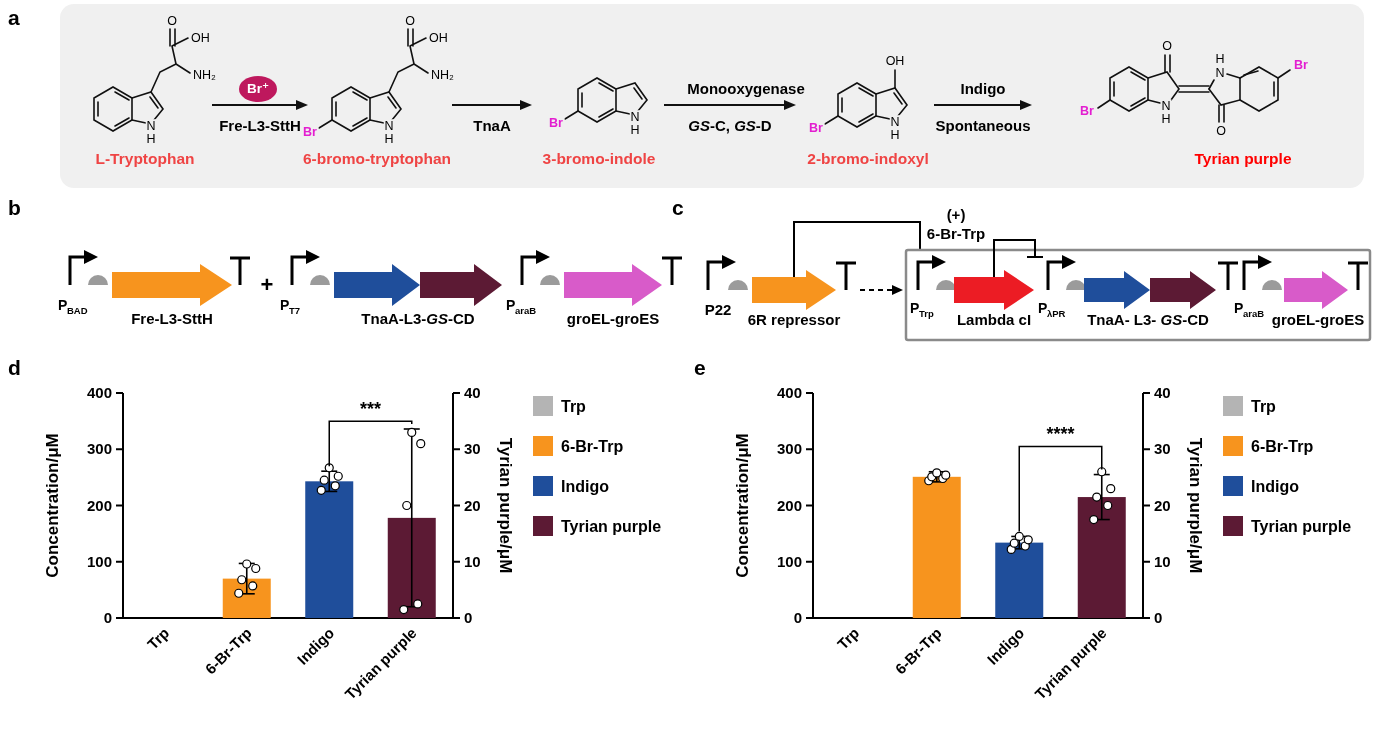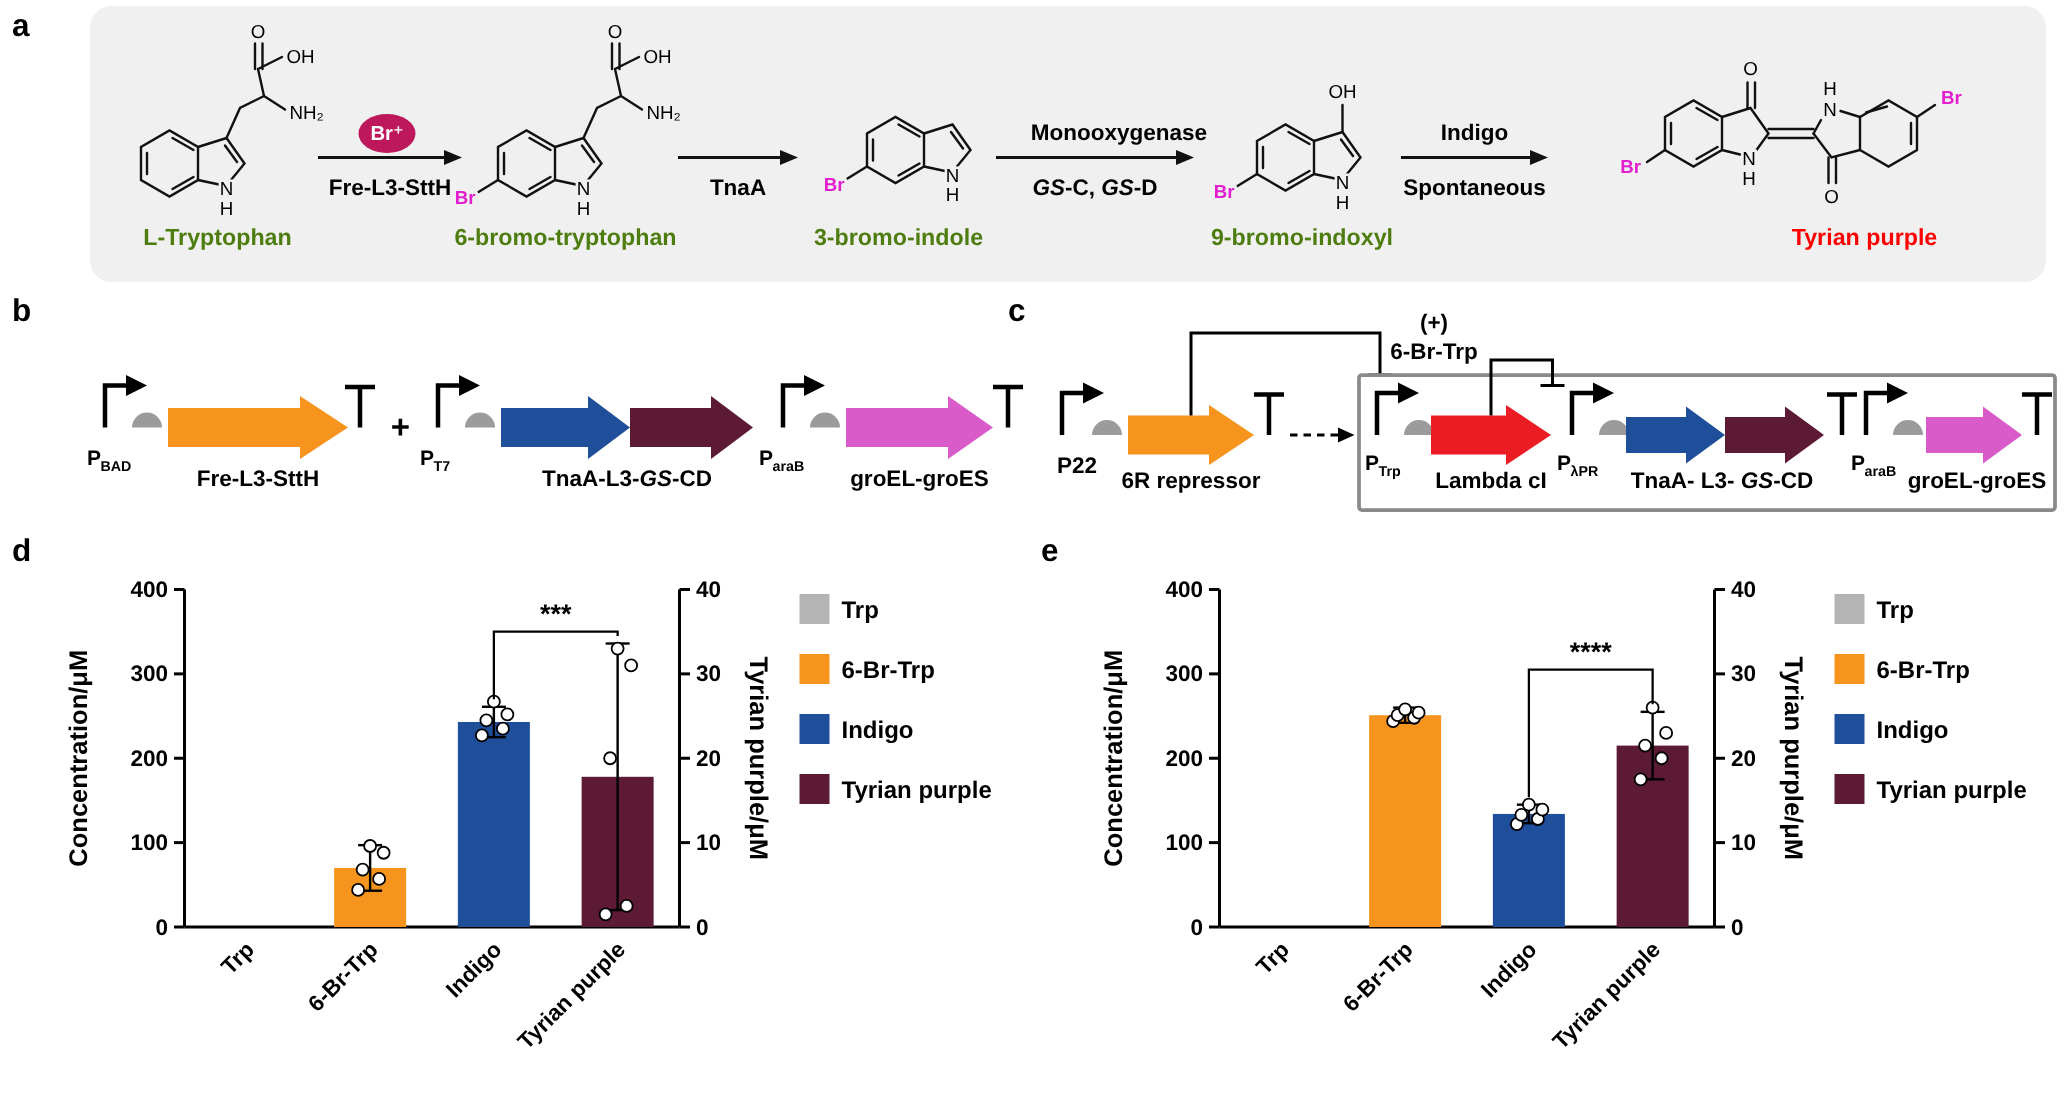--- a/index.html
+++ b/index.html
@@ -1,19 +1,19 @@
 <!DOCTYPE html>
 <html><head>
 <meta charset="utf-8">
 <style>
   *{margin:0;padding:0;box-sizing:border-box}
   html,body{width:1376px;height:735px;background:#fff;font-family:"Liberation Sans","DejaVu Sans",sans-serif;position:relative;overflow:hidden}
   .plabel{position:absolute;font-size:21px;font-weight:700;color:#000}
   .panel-a{position:absolute;left:60px;top:4px;width:1304px;height:184px;background:#f0f0f0;border-radius:14px}
-  .cname{position:absolute;font-size:15.5px;font-weight:700;transform:translateX(-50%);white-space:nowrap;color:#4d7c0f}
+  .cname{position:absolute;font-size:15.5px;font-weight:700;transform:translateX(-50%);white-space:nowrap;color:#ef4444}
   .alabel{position:absolute;font-size:15px;font-weight:700;transform:translateX(-50%);white-space:nowrap;color:#000}
   .red{color:#ff0000}
   .badge{position:absolute;left:239px;top:76px;width:38px;height:26px;border-radius:50%;background:#be185d;color:#fff;font-size:13.5px;font-weight:700;text-align:center;line-height:26px}
   svg{position:absolute;overflow:visible}
   svg text{font-family:"Liberation Sans","DejaVu Sans",sans-serif;fill:#000}
   .bond path, .bond line{stroke:#111;stroke-width:1.6;fill:none;stroke-linecap:round}
   .atom{font-size:12.5px;paint-order:stroke;stroke:#f0f0f0;stroke-width:3.5px}
   .bratom{fill:#e31ed0;font-weight:700}
   .rxn line{stroke:#111;stroke-width:2}
   .rxn polygon{fill:#111}
@@ -154,21 +154,21 @@
   <text class="atom" x="170" y="59" text-anchor="middle">N</text>
   <text class="atom" x="170" y="45" text-anchor="middle">H</text>
   <text class="atom" x="171" y="117" text-anchor="middle">O</text>
   <text class="atom bratom" x="44" y="97" text-anchor="end">Br</text>
   <text class="atom bratom" x="244" y="51">Br</text>
 </svg>
 
 <div class="cname" style="left:145px;top:150px">L-Tryptophan</div>
 <div class="cname" style="left:377px;top:150px">6-bromo-tryptophan</div>
 <div class="cname" style="left:599px;top:150px">3-bromo-indole</div>
-<div class="cname" style="left:868px;top:150px">9-bromo-indoxyl</div>
+<div class="cname" style="left:868px;top:150px">2-bromo-indoxyl</div>
 <div class="cname red" style="left:1243px;top:150px">Tyrian purple</div>
 
 <div class="plabel" style="left:8px;top:196px">b</div>
 <svg style="left:40px;top:210px" width="652" height="130">
   <defs>
     <g id="prom">
         <path class="pstroke" d="M0,0 V-28 H14"></path>
         <polygon points="14,-35 28,-28 14,-21"></polygon>
       </g>
     <g id="rbs">

